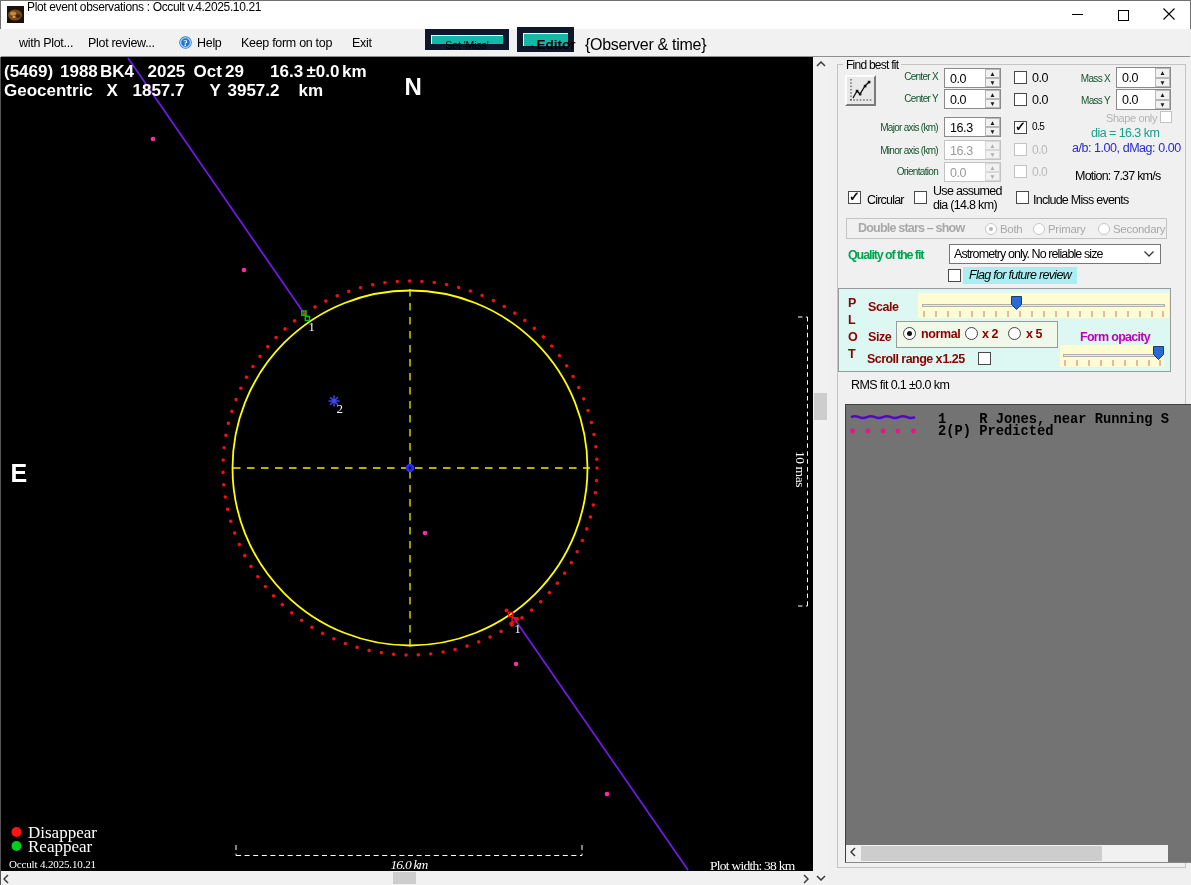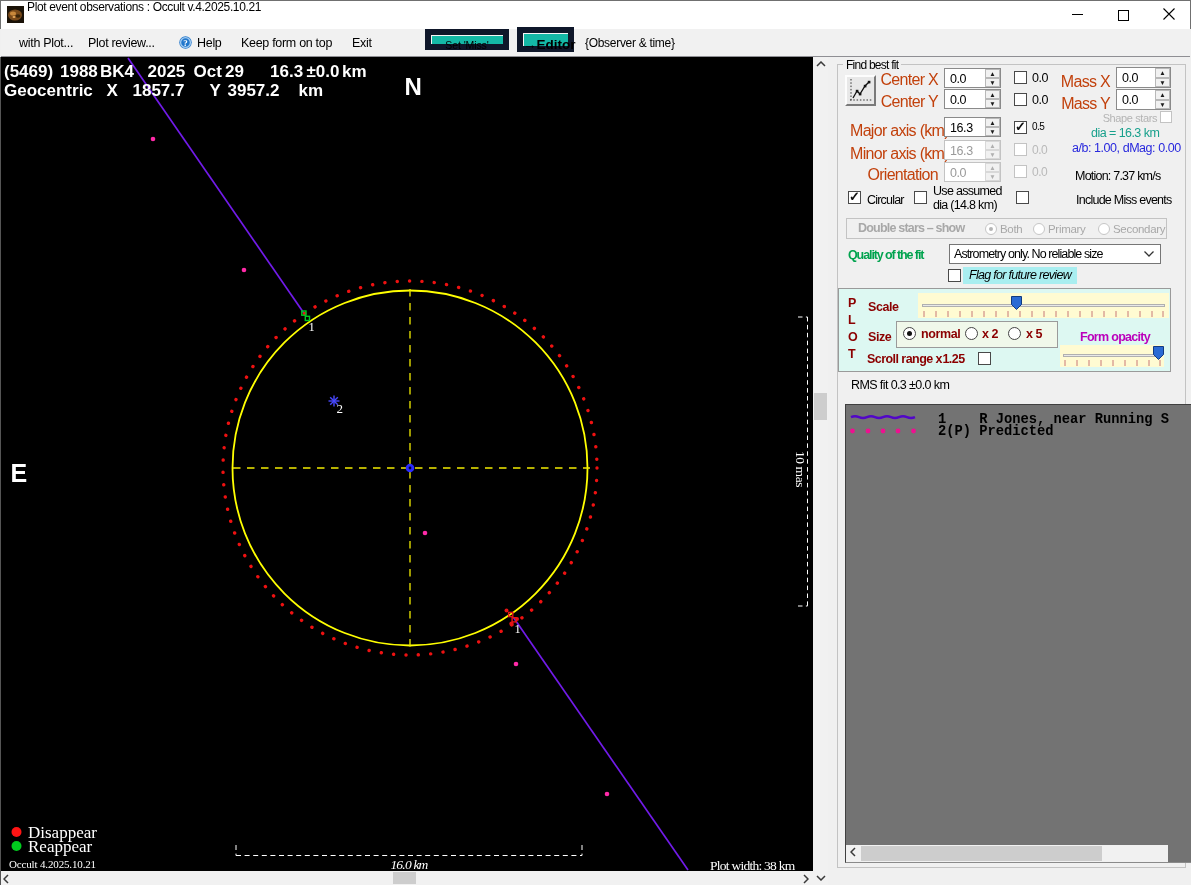--- a/index.html
+++ b/index.html
@@ -14,21 +14,21 @@
   .mitem{top:36px;font-size:12.5px;color:#000;letter-spacing:-0.3px;}
   .mbtn{box-sizing:border-box;background:#14b8a6;border:6px solid #0f172a;color:#000;box-shadow:inset 1px 1px 0 #f6f6f6;}
   
   #plot{left:1px;top:57px;width:812px;height:814px;background:#000;}
   
   .sbtrack{background:#f1f1f1;}
   .sbthumb{background:#cdcdcd;}
   
   #panel{left:828px;top:57px;width:362px;height:828px;background:#f0f0f0;}
   .lbl{font-size:12px;color:#000;white-space:nowrap;letter-spacing:-0.5px;}
-  .rlbl{font-size:16px;color:#c2410c;white-space:nowrap;text-align:right;letter-spacing:-0.7px;}
+  .rlbl{font-size:10px;color:#14532d;white-space:nowrap;text-align:right;letter-spacing:-0.7px;}
   .dis{color:#a0a0a0;}
   .spin{background:#fff;border:1px solid #8a8a8a;box-sizing:border-box;}
   .spin .v{position:absolute;left:5px;top:2.5px;font-size:12.5px;letter-spacing:-0.4px;}
   .spin .ud{position:absolute;right:0px;top:0px;bottom:0px;width:15px;display:flex;flex-direction:column;}
   .udb{flex:1;background:#f1f1f1;border:1px solid #b8b8b8;box-sizing:border-box;display:flex;align-items:center;justify-content:center;font-size:6.5px;color:#1a1a1a;}
   .udb.d{border-color:#d8d8d8;color:#b0b0b0;}
   .cb{background:#fff;border:1px solid #494949;width:13px;height:13px;box-sizing:border-box;}
   .cb.d{border-color:#c3c3c3;}
   .cb .ck{position:absolute;left:0px;top:-3px;font-size:13px;font-weight:bold;color:#111;}
   .radio{width:12px;height:12px;border-radius:50%;background:#fff;border:1px solid #8a8a8a;box-sizing:border-box;}
@@ -63,21 +63,21 @@
 <svg class="abs" style="left:179px;top:36px" width="13" height="13">
     <circle cx="6.5" cy="6.5" r="6.2" fill="#2277cc"></circle>
     <circle cx="6.5" cy="6.5" r="4.9" fill="none" stroke="#a6cdf0" stroke-width="1.3"></circle>
     <text x="6.5" y="10.2" font-size="9" font-weight="bold" fill="#fff" text-anchor="middle" font-family="Liberation Serif,serif">?</text>
   </svg>
 <div class="abs mitem" style="left:197px">Help</div>
 <div class="abs mitem" style="left:241px">Keep form on top</div>
 <div class="abs mitem" style="left:352px">Exit</div>
 <div class="abs mbtn" style="left:425px;top:29px;width:84px;height:21px;font-size:10.5px;letter-spacing:-0.1px;text-align:center;line-height:20px;">Set 'Miss' Times</div>
 <div class="abs mbtn" style="left:517px;top:27px;width:57px;height:25px;font-size:13.5px;font-weight:bold;text-align:center;line-height:24px;">→Editor</div>
-<div class="abs mitem" style="left:585px;font-size:12px;">{Observer &amp; time}</div>
+<div class="abs mitem" style="left:585px;font-size:16px;">{Observer &amp; time}</div>
 
 <div class="abs" style="left:0;top:57px;width:1px;height:828px;background:#555;"></div>
 
 <div class="abs" id="plot">
 <svg width="812" height="814" viewBox="1 57 812 814">
 
   <line x1="128" y1="58" x2="305.5" y2="315.5" stroke="#711be8" stroke-width="1.7"></line>
   <line x1="513.5" y1="617.5" x2="688" y2="870" stroke="#711be8" stroke-width="1.7"></line>
 
   <circle cx="410" cy="468" r="187" fill="none" stroke="#ee1111" stroke-width="3.4" stroke-dasharray="0.1 12.3" stroke-linecap="round"></circle>
@@ -217,21 +217,21 @@
 <div class="abs lbl" style="left:1032px;top:93px;font-size:12.5px;">0.0</div>
 <div class="abs rlbl" style="left:1040px;top:95px;width:70px;">Mass Y</div>
 <div class="abs spin" style="left:1116px;top:89px;width:55px;height:21px;">
     <span class="v">0.0</span>
     <span class="ud">
       <span class="udb">▲</span>
       <span class="udb">▼</span>
     </span>
   </div>
 
-<div class="abs" style="left:1097px;top:112px;width:60px;font-size:11px;color:#b4b4b4;letter-spacing:-0.4px;text-align:right;white-space:nowrap;">Shape stars</div>
+<div class="abs" style="left:1097px;top:112px;width:60px;font-size:11px;color:#b4b4b4;letter-spacing:-0.4px;text-align:right;white-space:nowrap;">Shape only</div>
 <div class="abs cb d" style="left:1160px;top:111px;width:12px;height:12px;"></div>
 
 <div class="abs rlbl" style="left:850px;top:122px;width:88px;text-align:right;">Major axis (km)</div>
 <div class="abs spin" style="left:944px;top:117px;width:57px;height:20px;">
     <span class="v">16.3</span>
     <span class="ud">
       <span class="udb">▲</span>
       <span class="udb">▼</span>
     </span>
   </div>
@@ -265,21 +265,21 @@
 <div class="abs lbl dis" style="left:1032px;top:165px;color:#b9b9b9;">0.0</div>
 <div class="abs lbl" style="left:1075px;top:169px;font-size:12.5px;letter-spacing:-0.78px;">Motion: 7.37 km/s</div>
 
 <div class="abs cb" style="left:848px;top:191px;">
     <span class="ck">✓</span>
   </div>
 <div class="abs lbl" style="left:867px;top:193px;font-size:12.5px;letter-spacing:-0.8px;">Circular</div>
 <div class="abs cb" style="left:914px;top:191px;"></div>
 <div class="abs lbl" style="left:933px;top:185px;font-size:12.5px;line-height:13.5px;letter-spacing:-0.7px;">Use assumed<br>dia (14.8 km)</div>
 <div class="abs cb" style="left:1016px;top:191px;"></div>
-<div class="abs lbl" style="left:1033px;top:193px;font-size:12.5px;letter-spacing:-0.75px;margin-left:43px;">Include Miss events</div>
+<div class="abs lbl" style="left:1033px;top:193px;font-size:12.5px;letter-spacing:-0.75px;">Include Miss events</div>
 
 <div class="abs gb" style="left:846px;top:218px;width:321px;height:21px;"></div>
 <div class="abs" style="left:856px;top:221px;background:#f0f0f0;padding:0 2px;font-size:12.5px;font-weight:bold;color:#a8a8a8;letter-spacing:-0.8px;">Double stars – show</div>
 <div class="abs radio d" style="left:985px;top:223px;">
     <span class="dot"></span>
   </div>
 <div class="abs lbl dis" style="left:1000px;top:223px;color:#a8a8a8;font-size:11.5px;letter-spacing:-0.3px;">Both</div>
 <div class="abs radio d" style="left:1033px;top:223px;"></div>
 <div class="abs lbl dis" style="left:1048px;top:223px;color:#a8a8a8;font-size:11.5px;letter-spacing:-0.3px;">Primary</div>
 <div class="abs radio d" style="left:1098px;top:223px;"></div>
@@ -353,21 +353,21 @@
       <line x1="62" y1="0" x2="62" y2="6"></line>
       <line x1="74" y1="0" x2="74" y2="6"></line>
       <line x1="86" y1="0" x2="86" y2="6"></line>
       <line x1="97" y1="0" x2="97" y2="6"></line>
     </g>
 </svg>
 <svg class="abs" style="left:1153px;top:346px;" width="11" height="14">
     <path d="M0.5 0.5 h10 v8 l-5 5 l-5 -5 z" fill="#2a6ad4" stroke="#123a80" stroke-width="1"></path>
   </svg>
 
-<div class="abs lbl" style="left:851px;top:378px;font-size:12.5px;letter-spacing:-0.6px;">RMS fit 0.3 ±0.0 km</div>
+<div class="abs lbl" style="left:851px;top:378px;font-size:12.5px;letter-spacing:-0.6px;">RMS fit 0.1 ±0.0 km</div>
 
 <div class="abs" style="left:845px;top:404px;width:372px;height:459px;background:#737373;border:1px solid #8a8a8a;border-top-color:#404040;border-left-color:#404040;box-sizing:border-box;overflow:hidden;">
   <svg style="position:absolute;left:4px;top:8px;" width="70" height="8">
       <path d="M1 4.1 q4 -1.7 8 0 q4 1.7 8 0 q4 -1.7 8 0 q4 1.7 8 0 q4 -1.7 8 0 q4 1.7 8 0 q4 -1.7 8 0 q4 1.7 8 0" fill="none" stroke="#5207c8" stroke-width="2.5"></path>
     </svg>
   <div class="mono" style="position:absolute;left:92px;top:7px;font-size:13.75px;white-space:pre;">1    R Jones, near Running S</div>
   <svg style="position:absolute;left:4px;top:21.5px;" width="70" height="8">
       <g fill="#ee1090">
         <circle cx="2.5" cy="4" r="2.4"></circle>
         <circle cx="18" cy="4" r="2.4"></circle>

